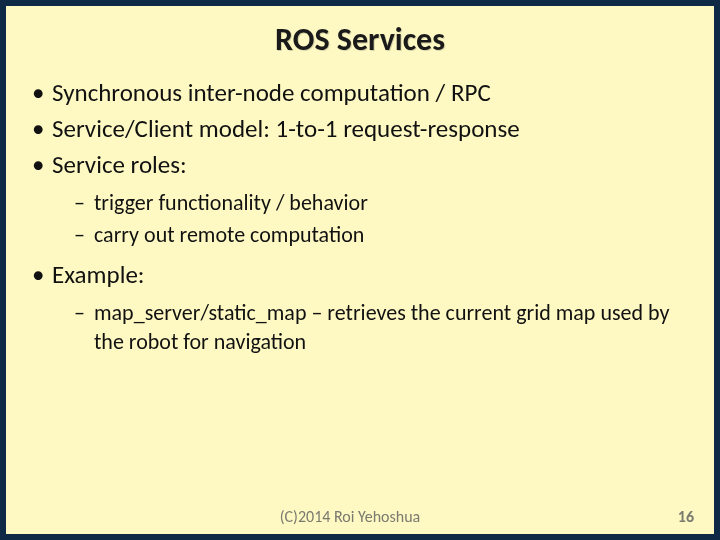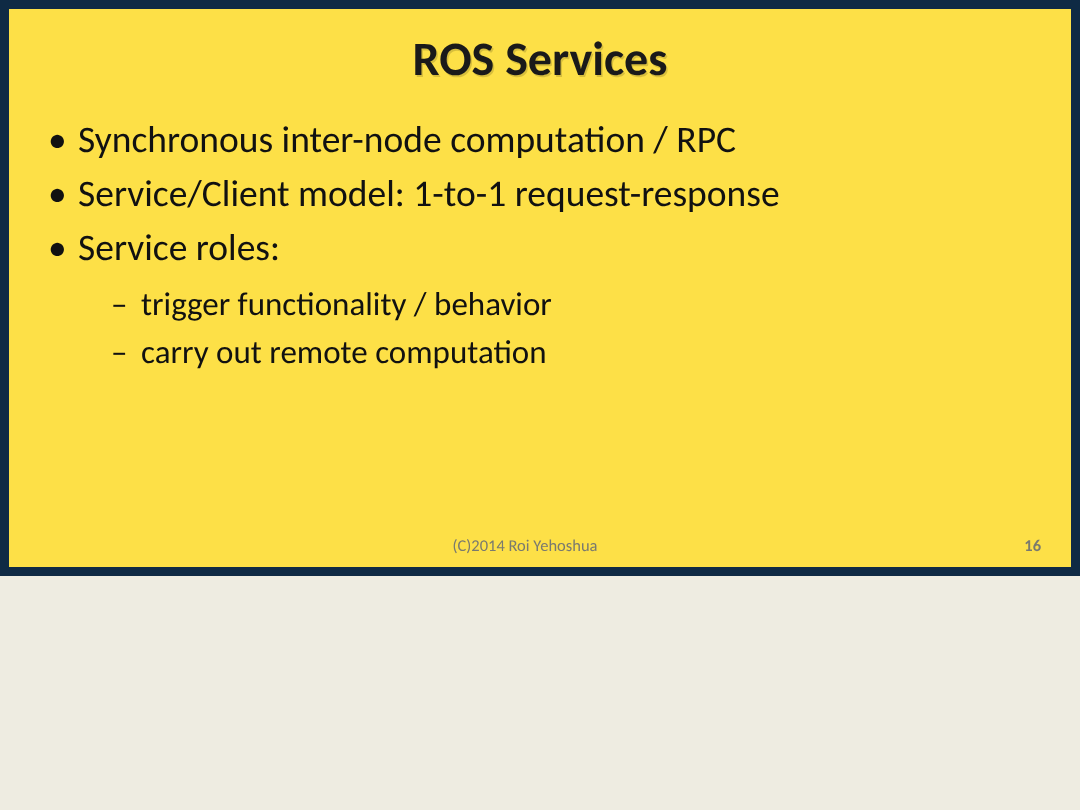--- a/index.html
+++ b/index.html
@@ -6,22 +6,22 @@
     margin: 0;
     padding: 0;
     width: 720px;
     height: 540px;
     font-family: Calibri, "Segoe UI", Arial, sans-serif;
     background: #eeece1;
   }
   .slide {
     position: relative;
     width: 720px;
-    height: 384px;
-    background: #fde047;
+    height: 540px;
+    background: #fef9c3;
     box-sizing: border-box;
     border: 6px solid #0f2a44;
   }
   .title {
     text-align: center;
     font-size: 32px;
     font-weight: 700;
     color: #1a1a1a;
     margin: 14px 0 18px 0;
     text-shadow: 1px 1px 0 rgba(0,0,0,0.15);
@@ -73,21 +73,21 @@
   .footer {
     position: absolute;
     bottom: 8px;
     left: 0;
     width: 100%;
     box-sizing: border-box;
     padding: 0 20px 0 0;
     display: flex;
     justify-content: space-between;
     align-items: center;
-    font-size: 11px;
+    font-size: 16px;
     color: #7a7a6f;
   }
   .footer-center {
     flex: 1;
     text-align: center;
   }
   .footer-right {
     width: 40px;
     text-align: right;
     font-weight: bold;
@@ -102,20 +102,26 @@
     <ul class="level1">
       <li><span>Synchronous inter-node computation / RPC</span></li>
       <li><span>Service/Client model: 1-to-1 request-response</span></li>
       <li>
         <span>Service roles:</span>
         <ul class="level2">
           <li><span>trigger functionality / behavior</span></li>
           <li><span>carry out remote computation</span></li>
         </ul>
       </li>
+      <li>
+        <span>Example:</span>
+        <ul class="level2">
+          <li><span>map_server/static_map – retrieves the current grid map used by the robot for navigation</span></li>
+        </ul>
+      </li>
     </ul>
   </div>
   <div class="footer">
     <div style="width:40px;"></div>
     <div class="footer-center">(C)2014 Roi Yehoshua</div>
     <div class="footer-right">16</div>
   </div>
 </div>
 
 </body></html>

